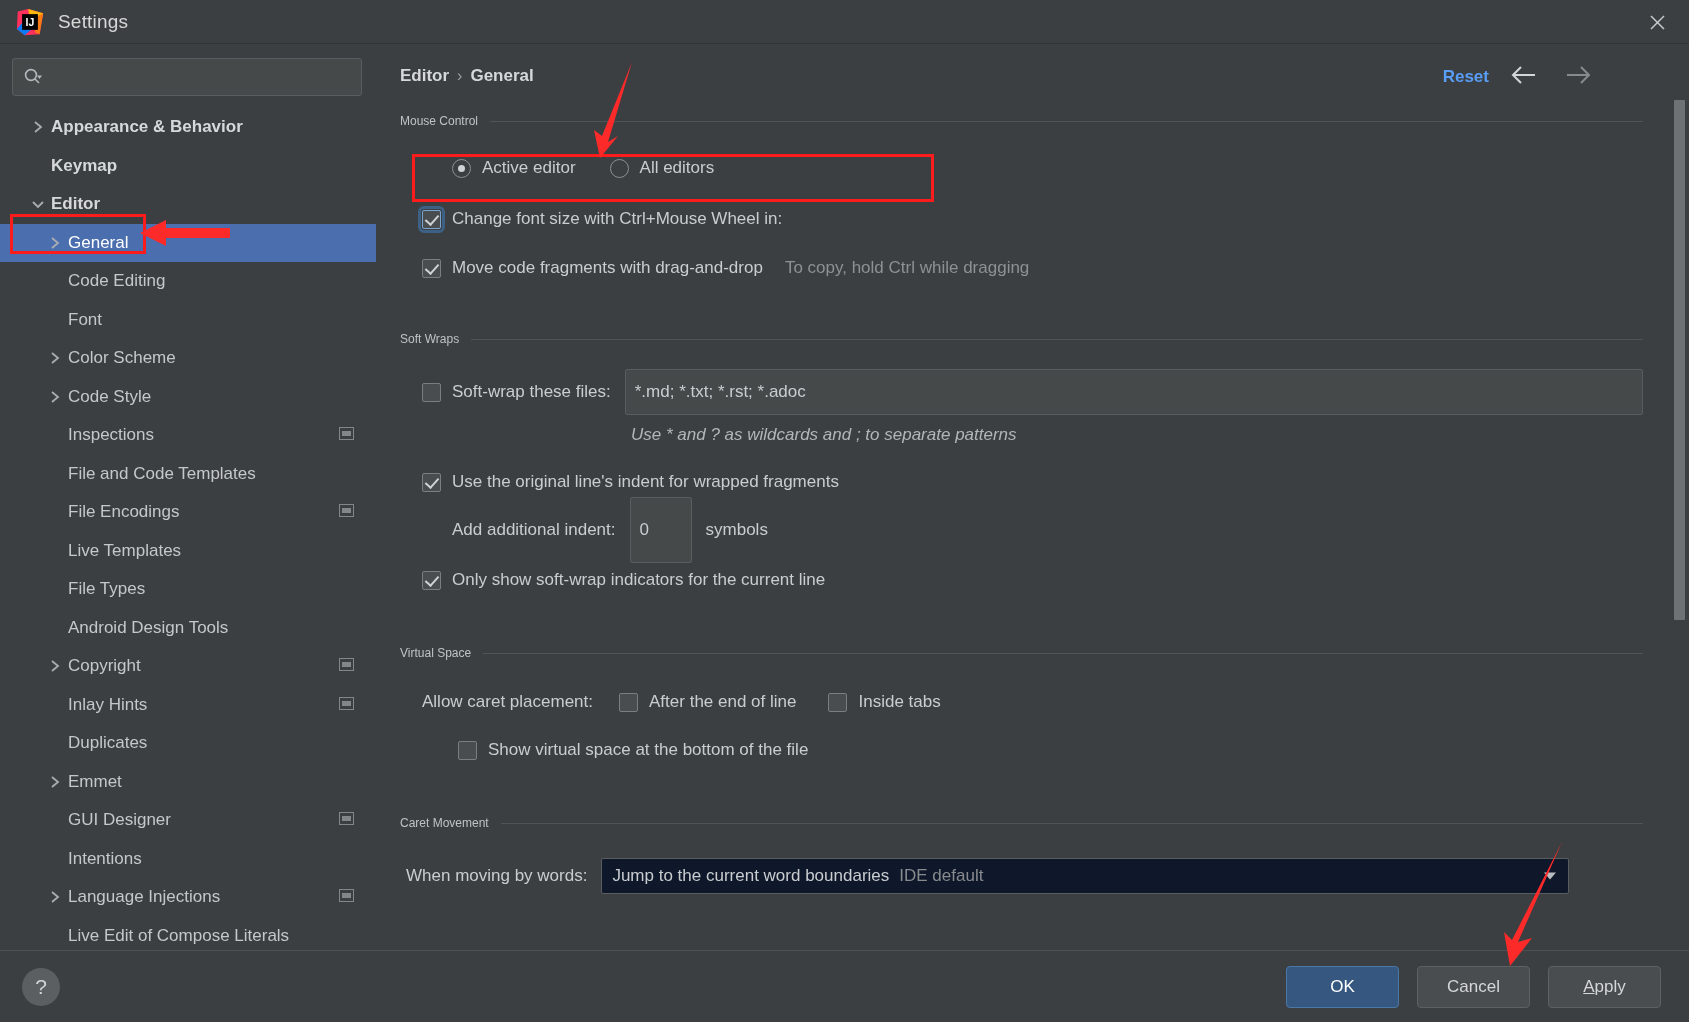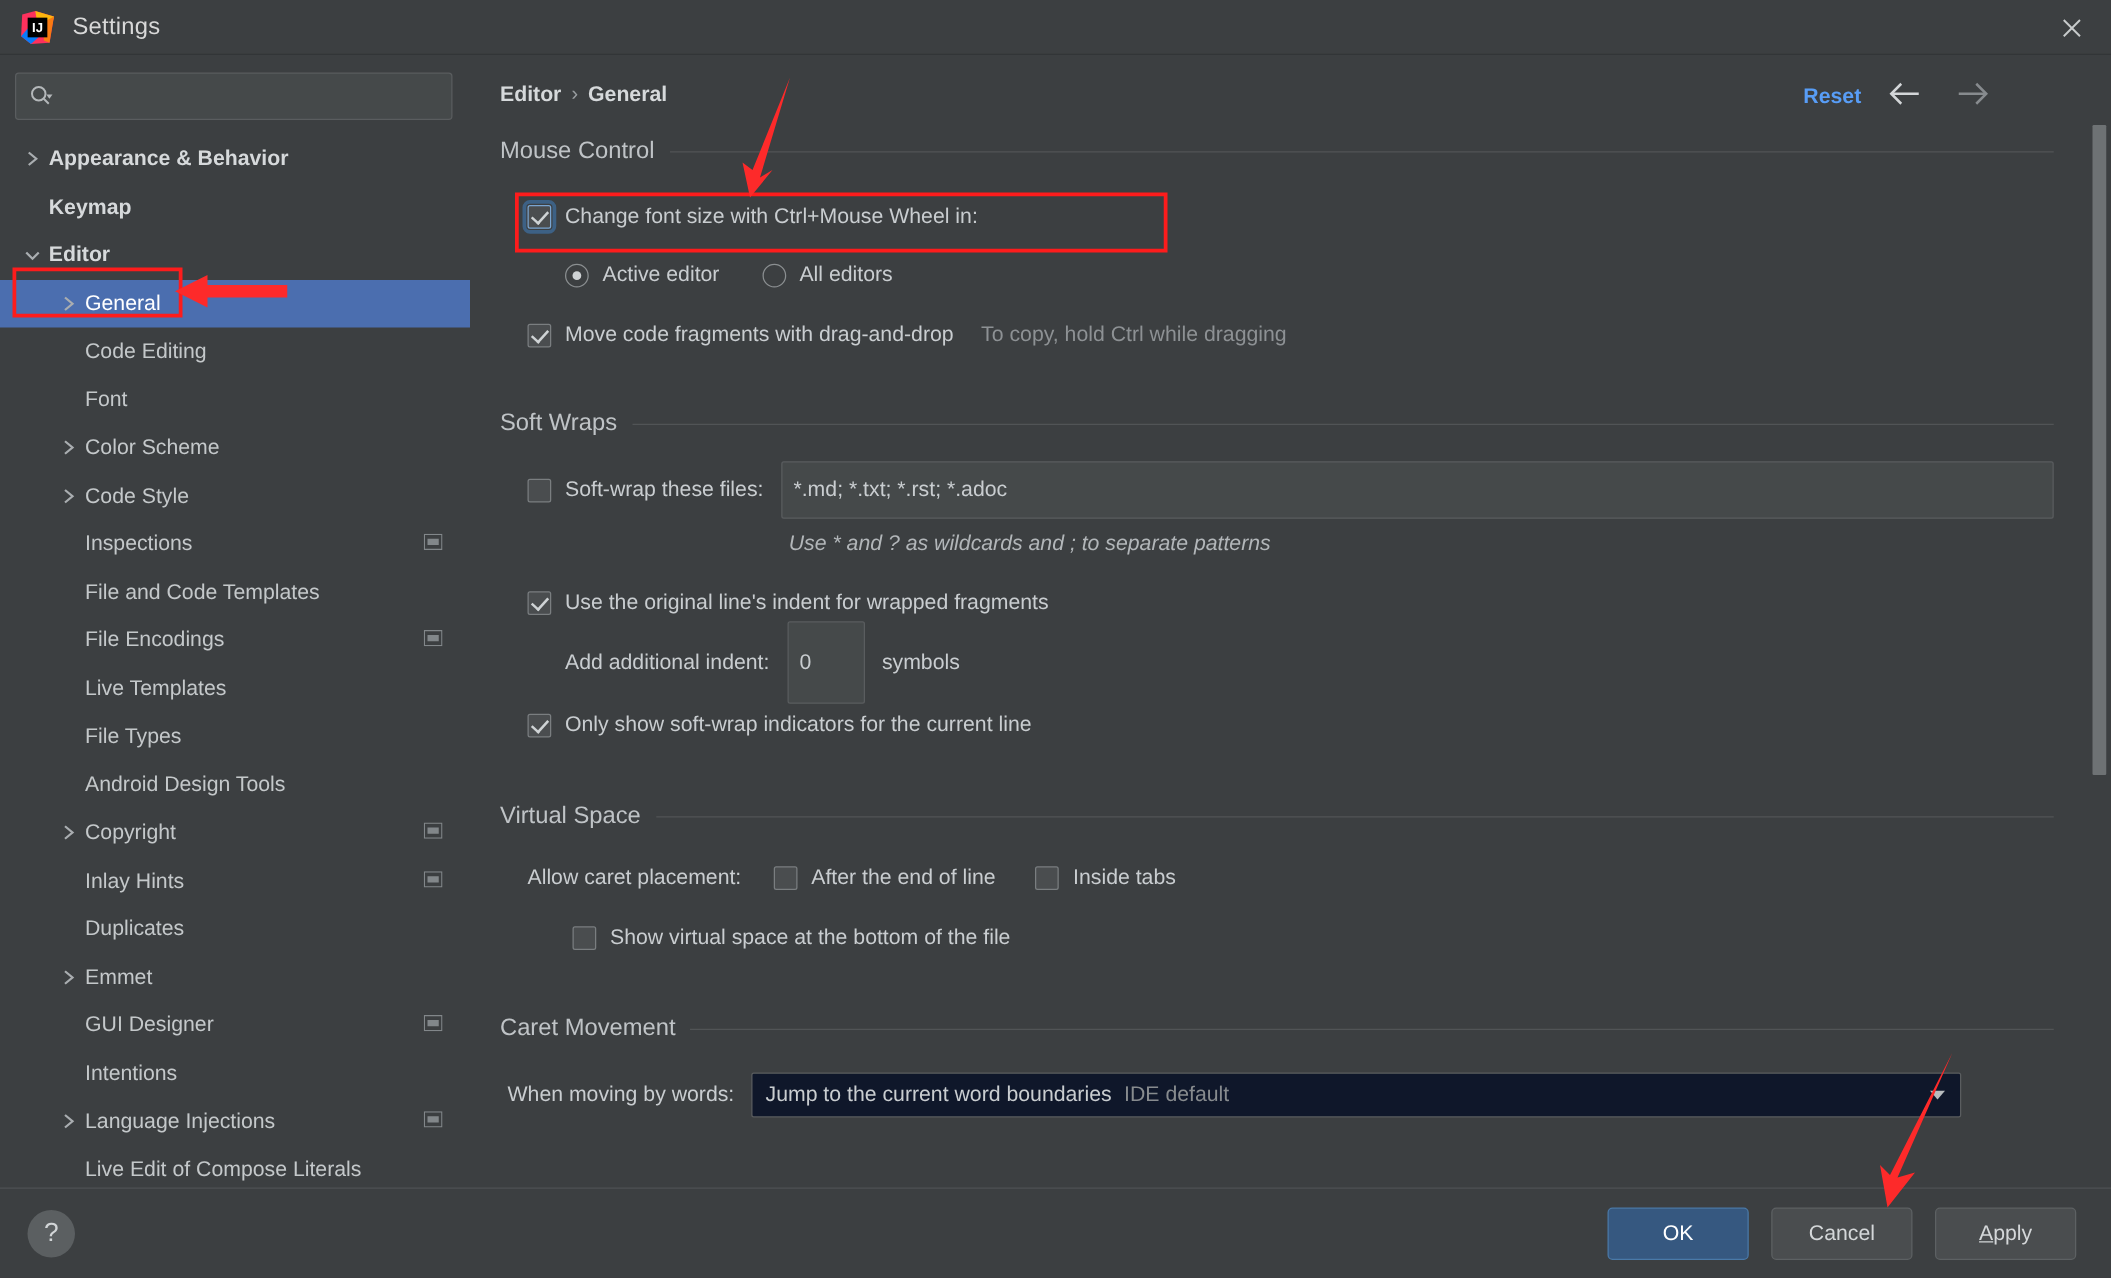--- a/index.html
+++ b/index.html
@@ -64,21 +64,21 @@
   .tree-row .arrow {
     width: 26px; flex: none; display: flex; align-items: center; justify-content: center;
     color: #a9adb0;
   }
   .tree-row .arrow.empty { visibility: hidden; }
   .tree-row .label { flex: 1; }
   .tree-row.bold .label { font-weight: bold; color: #d6d9db; }
   .tree-row .cfg-icon { margin-right: 22px; flex: none; opacity: .75; }
 
   
-  .lvl0 { padding-left: 13px; }
+  .lvl0 { padding-left: 25px; }
   .lvl1 { padding-left: 42px; }
 
   
   .anno-editor {
     position: absolute; left: 10px; top: 170px;
     width: 136px; height: 40px;
     border: 3px solid #fd1c1c; pointer-events: none; z-index: 6;
   }
 
   
@@ -109,21 +109,21 @@
     position: absolute; right: 4px; top: 56px; width: 11px; height: 520px;
     background: #6e7274; border-radius: 1px; cursor: pointer;
   }
 
   .panel-body { position: absolute; top: 62px; left: 0; right: 0; }
 
   .section {
     display: flex; align-items: center; gap: 12px;
     margin: 0 46px 0 24px; height: 30px;
   }
-  .section-title { font-size: 19px; color: #bfc3c6; white-space: nowrap; }
+  .section-title { font-size: 12px; color: #bfc3c6; white-space: nowrap; }
   .section-line { flex: 1; height: 1px; background: #515456; }
 
   .row { display: flex; align-items: center; color: #c9cdd0; font-size: 17px; }
 
   
   .cb {
     width: 19px; height: 19px; border: 1px solid #7a7e80; border-radius: 2px;
     background: #4a4d4f; flex: none; position: relative; cursor: pointer;
   }
   .cb.checked::after {
@@ -414,30 +414,30 @@
   <div class="scroll-track"></div>
   <div class="scroll-thumb"></div>
 
   <div class="panel-body">
 
     <div class="section">
       <span class="section-title">Mouse Control</span>
       <span class="section-line"></span>
     </div>
 
-    <div class="row" style="margin:22px 0 0 46px; height:30px;">
-      <span class="cb checked focused"></span>
-      <span class="cb-label">Change font size with Ctrl+Mouse Wheel in:</span>
-    </div>
-
     <div class="row" style="margin:18px 0 0 76px; height:28px;">
       <span class="radio selected"></span>
       <span class="radio-label">Active editor</span>
       <span class="radio" style="margin-left:34px;"></span>
       <span class="radio-label">All editors</span>
+    </div>
+
+    <div class="row" style="margin:22px 0 0 46px; height:30px;">
+      <span class="cb checked focused"></span>
+      <span class="cb-label">Change font size with Ctrl+Mouse Wheel in:</span>
     </div>
 
     <div class="row" style="margin:20px 0 0 46px; height:28px;">
       <span class="cb checked"></span>
       <span class="cb-label">Move code fragments with drag-and-drop</span>
       <span class="hint">To copy, hold Ctrl while dragging</span>
     </div>
 
     <div class="section" style="margin-top:42px;">
       <span class="section-title">Soft Wraps</span>

